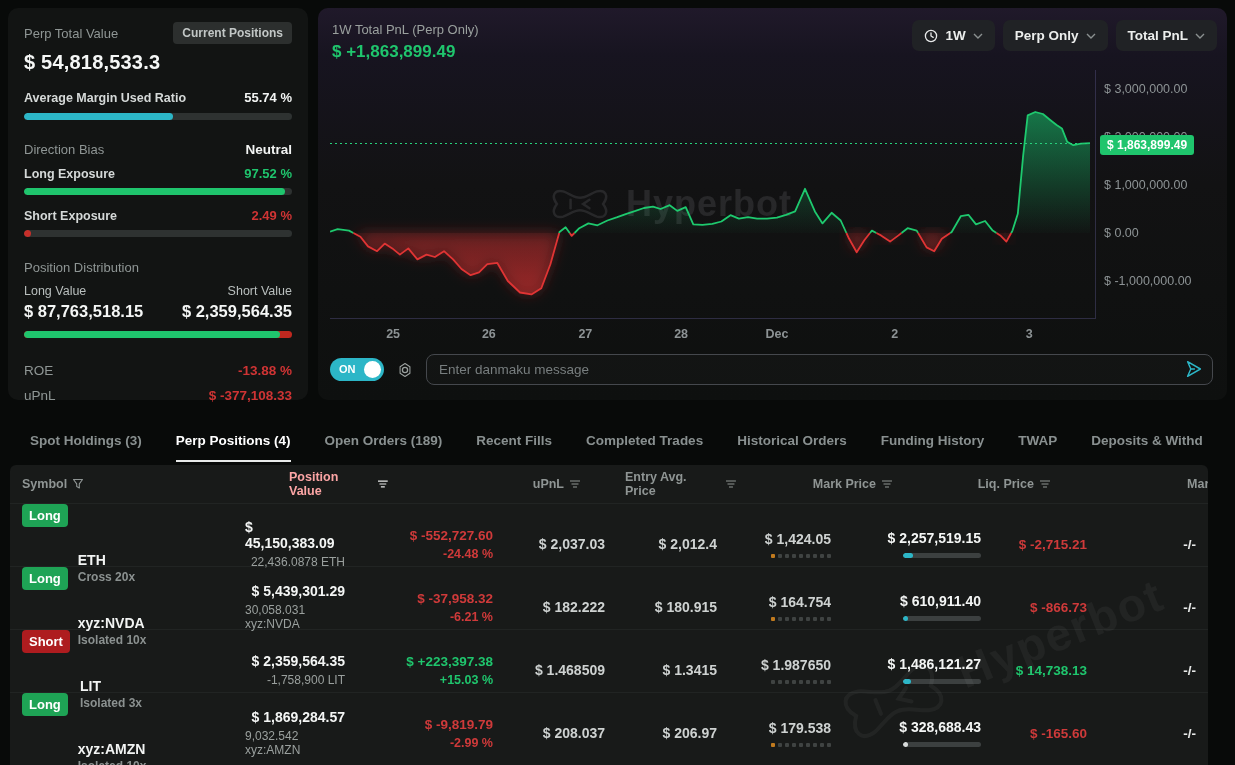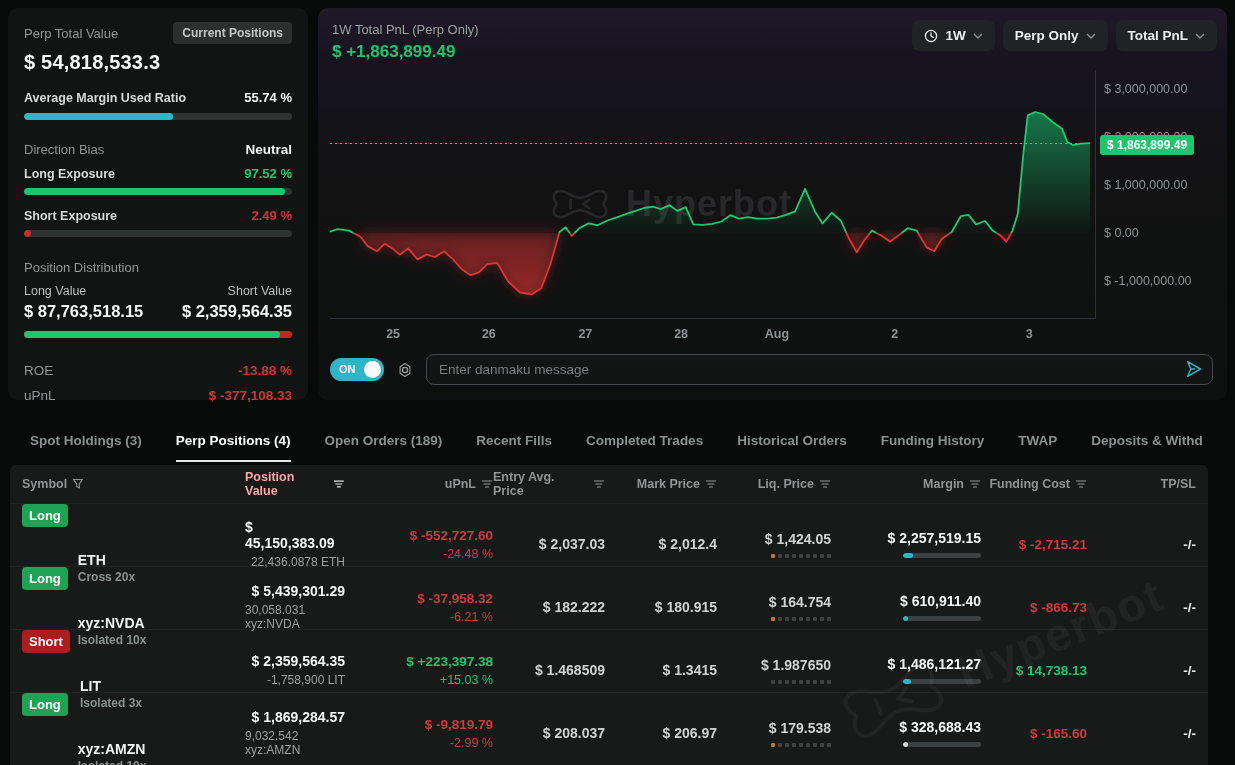--- a/index.html
+++ b/index.html
@@ -59,38 +59,38 @@
   #tabs{position:absolute;left:0;top:422px;width:100%;box-sizing:border-box;display:flex;align-items:flex-end;
         gap:34px;padding-left:30px;height:40px;}
   .tab{font-size:13.5px;font-weight:bold;color:#899090;padding-bottom:12px;white-space:nowrap;cursor:pointer;
        border-bottom:2px solid transparent;}
   .tab.active{color:#ffffff;border-bottom:2px solid #e8eae9;}
 
   
   #table-card{position:absolute;left:10px;top:465px;width:1198px;height:300px;background:#181a19;
       border-radius:6px 6px 0 0;overflow:hidden;}
   .grid{display:grid;grid-template-columns:235px 100px 148px 112px 112px 114px 150px 106px 1fr;align-items:center;}
-  #thead{height:38px;}
+  #thead{height:38px;gap:44px;}
   .th{font-size:12.5px;font-weight:bold;color:#8f9594;display:flex;justify-content:flex-end;align-items:center;gap:5px;}
   .th.start{justify-content:flex-start;padding-left:12px;}
   .th.white{color:#fca5a5;}
   .th.pad-r{padding-right:12px;align-items:center;}
   .trow{height:62px;border-top:1px solid #212423;}
   .sym-cell{display:flex;align-items:flex-start;gap:10px;padding-left:12px;}
   .badge{font-size:13px;font-weight:bold;color:#fff;border-radius:4px;padding:4px 7px;flex:none;}
   .badge.long{background:#1ea355;}
   .badge.short{background:#ae1c1f;}
   .sym{font-size:14px;font-weight:bold;color:#f2f4f3;margin-top:48px;}
   .lev{font-size:12px;font-weight:bold;color:#8b9190;margin-top:2px;}
   .cell{display:flex;flex-direction:column;align-items:flex-end;justify-content:center;}
   .cell .main{font-size:14px;font-weight:bold;color:#f4f6f5;}
   .cell .sub{font-size:12px;color:#9aa09e;margin-top:4px;}
   .cell .plain{font-size:14px;font-weight:bold;color:#ced2d1;}
   .pnl1{font-size:13.5px;font-weight:bold;}
-  .pnl2{font-size:12.5px;font-weight:normal;margin-top:4px;}
+  .pnl2{font-size:12.5px;font-weight:bold;margin-top:4px;}
   .pos{color:#1fc56d;} .neg{color:#cf3a3a;}
   .dots{display:flex;gap:3px;margin-top:7px;}
   .dots i{width:4px;height:4px;border-radius:1px;background:#3f4342;}
   .dots.orange i:first-child{background:#c07a1e;}
   .mbar{width:78px;height:5px;border-radius:3px;background:#3c4040;margin-top:7px;overflow:hidden;}
   .mbar i{display:block;height:100%;border-radius:3px;background:#2cb6c7;}
   .mbar.light i{background:#d8dcdb;}
   .tpsl{font-size:13.5px;font-weight:bold;color:#e8eae9;padding-right:12px;}
   #table-watermark{position:absolute;left:830px;top:620px;display:flex;align-items:center;gap:16px;
      color:rgba(235,240,245,.05);transform:rotate(-22deg);pointer-events:none;}
@@ -250,21 +250,21 @@
       <div class="ytick" style="top: 122px;">$ 2,000,000.00</div>
       <div class="ytick" style="top: 170px;">$ 1,000,000.00</div>
       <div class="ytick" style="top: 218px;">$ 0.00</div>
       <div class="ytick" style="top: 266px;">$ -1,000,000.00</div>
     </div>
   <div id="x-axis">
       <div class="xtick" style="left: 75.08px;">25</div>
       <div class="xtick" style="left: 170.84px;">26</div>
       <div class="xtick" style="left: 267.36px;">27</div>
       <div class="xtick" style="left: 363.12px;">28</div>
-      <div class="xtick" style="left: 458.88px;">Aug</div>
+      <div class="xtick" style="left: 458.88px;">Dec</div>
       <div class="xtick" style="left: 576.68px;">2</div>
       <div class="xtick" style="left: 711.2px;">3</div>
     </div>
   <div id="current-pill" style="top: 126.533px;">$ 1,863,899.49</div>
 
   <div id="danmaku">
     <div id="danmaku-toggle">
       <span class="on">ON</span>
       <span class="knob"></span>
     </div>

